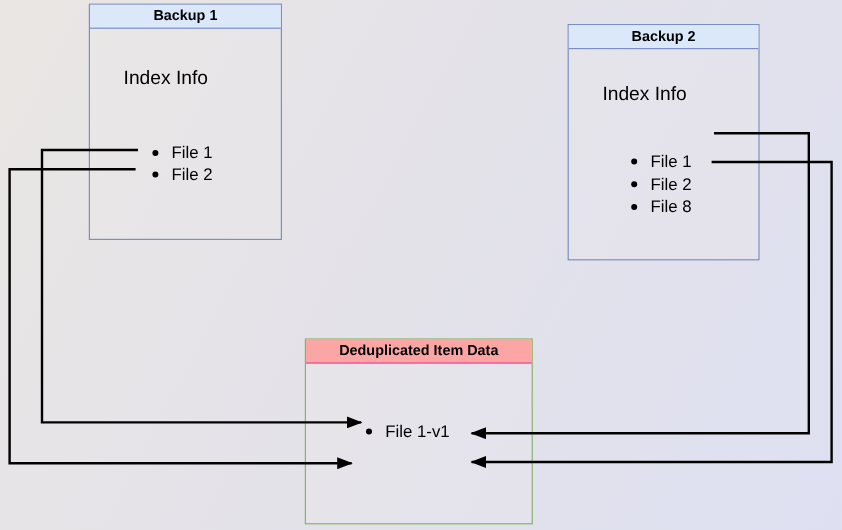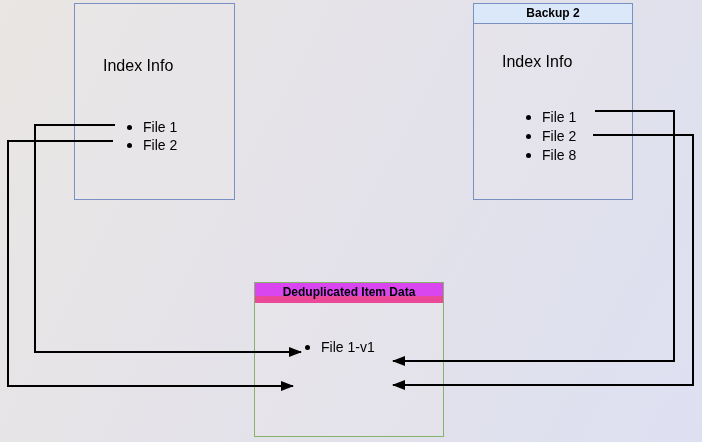--- a/index.html
+++ b/index.html
@@ -19,66 +19,67 @@
   .box.blue{border:1px solid #7a90c2;}
   .box.green{border:1px solid #85b369;}
 
   .box-header{
     box-sizing:border-box;
     height:20px;line-height:19px;
     text-align:center;
     font-size:12px;font-weight:bold;
   }
   .blue .box-header{background:#dae8fa;border-bottom:1px solid #7a90c2;}
-  .green .box-header{background:#d946ef;border-bottom:7px solid #ec4899;}
+  .green .box-header{background:#fca5a5;border-bottom:1px solid #ec4899;}
 
   .box-sub{
     position:absolute;
     font-size:16px;line-height:16px;
   }
 
   ul.items{
     position:absolute;
     margin:0;padding:0;list-style:none;
     font-size:14px;
   }
   ul.items li{position:relative;padding-left:14px;white-space:nowrap;}
   ul.items li::before{
     content:"";position:absolute;left:-2px;top:7px;
     width:5px;height:5px;border-radius:50%;background:#000;
   }
   .lh18 li{line-height:18px;}
   .lh19 li{line-height:19px;}
-  .lh195 li{line-height:19.5px;}
+  .lh195 li{line-height:19.5px;margin-top:12px;}
 
   #backup1{left:74px;top:3px;width:161px;height:197px;}
   #backup1 .box-sub{left:28px;top:54px;}
   #backup1 ul.items{left:54px;top:114px;}
 
-  #backup2{left:473px;top:3px;width:160px;height:197px;}
+  #backup2{left:473px;top:20px;width:160px;height:197px;}
   #backup2 .box-sub{left:28px;top:50px;}
   #backup2 ul.items{left:54px;top:104px;}
 
   #dedup{left:254px;top:282px;width:190px;height:155px;}
   #dedup ul.items{left:52px;top:55px;}
 
   svg.connectors{
     position:absolute;left:0;top:0;z-index:5;
     pointer-events:none;
   }
   svg.connectors polyline{
     fill:none;stroke:#000;stroke-width:2;
   }
 </style>
 </head>
 <body>
 
 <div class="canvas">
 
   <div class="box blue" id="backup1">
+    <div class="box-header">Backup 1</div>
     <div class="box-sub">Index Info</div>
     <ul class="items lh18">
       <li>File 1</li>
       <li>File 2</li>
     </ul>
   </div>
 
   <div class="box blue" id="backup2">
     <div class="box-header">Backup 2</div>
     <div class="box-sub">Index Info</div>

